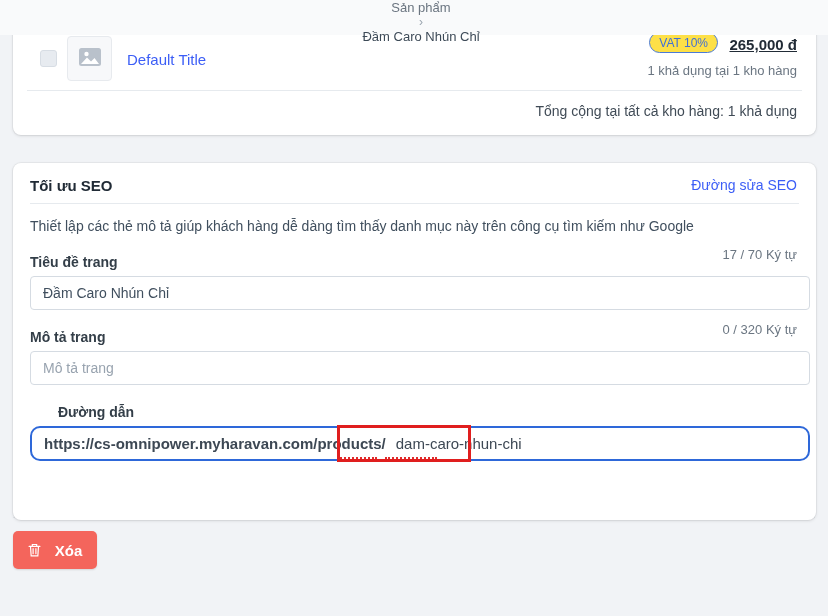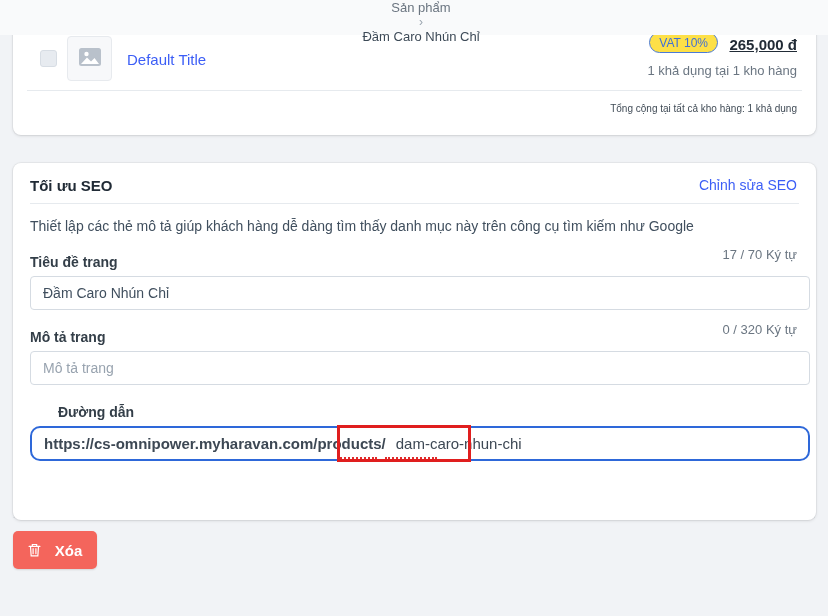--- a/index.html
+++ b/index.html
@@ -49,21 +49,21 @@
     right:98px; top:72px;
     border:1px solid #4a7bd8; color:#3f6fd8; background:#fde047;
     font-size:12px; padding:4px 9px 3px; border-radius:13px; line-height:1;
   }
   .price {
     right:19px; top:76px; font-size:15px; font-weight:bold; color:#212b36;
     text-decoration:underline;
   }
   .availability { right:19px; top:103px; font-size:13px; color:#6b7682; }
   .divider1 { left:14px; right:14px; top:130px; height:1px; background:#e6eaee; }
-  .total-line { right:19px; top:143px; font-size:10px; color:#404b56; }
+  .total-line { right:19px; top:143px; font-size:14px; color:#404b56; }
 
   
   .seo-title { left:17px; top:14px; font-size:15px; font-weight:bold; color:#212b36; }
   .seo-edit { right:19px; top:14px; font-size:14px; color:#3c5ef6; cursor:pointer; }
   .divider2 { left:17px; right:17px; top:40px; height:1px; background:#e6eaee; }
   .seo-desc { left:17px; top:55px; font-size:14px; color:#404f5e; }
   .counter { font-size:13px; color:#6b7682; }
   .counter1 { right:19px; top:84px; }
   .counter2 { right:19px; top:159px; }
   .field-label { font-size:14px; font-weight:bold; color:#333e48; }
@@ -132,21 +132,21 @@
 </div>
 
 <div class="abs topbar">
   <span class="crumb-parent">Sản phẩm</span>
   <span class="crumb-sep">›</span>
   <span class="crumb-current">Đầm Caro Nhún Chỉ</span>
 </div>
 
 <div class="abs card card2">
   <span class="abs seo-title">Tối ưu SEO</span>
-  <a class="abs seo-edit">Chỉnh sửa SEO</a>
+  <a class="abs seo-edit">Đường sửa SEO</a>
   <div class="abs divider2"></div>
   <span class="abs seo-desc">Thiết lập các thẻ mô tả giúp khách hàng dễ dàng tìm thấy danh mục này trên công cụ tìm kiếm như Google</span>
 
   <span class="abs counter counter1">17 / 70 Ký tự</span>
   <span class="abs field-label label1">Tiêu đề trang</span>
   <input class="abs text-input input1" value="Đầm Caro Nhún Chỉ" style="">
 
   <span class="abs counter counter2">0 / 320 Ký tự</span>
   <span class="abs field-label label2">Mô tả trang</span>
   <input class="abs text-input input2" placeholder="Mô tả trang" style="">

